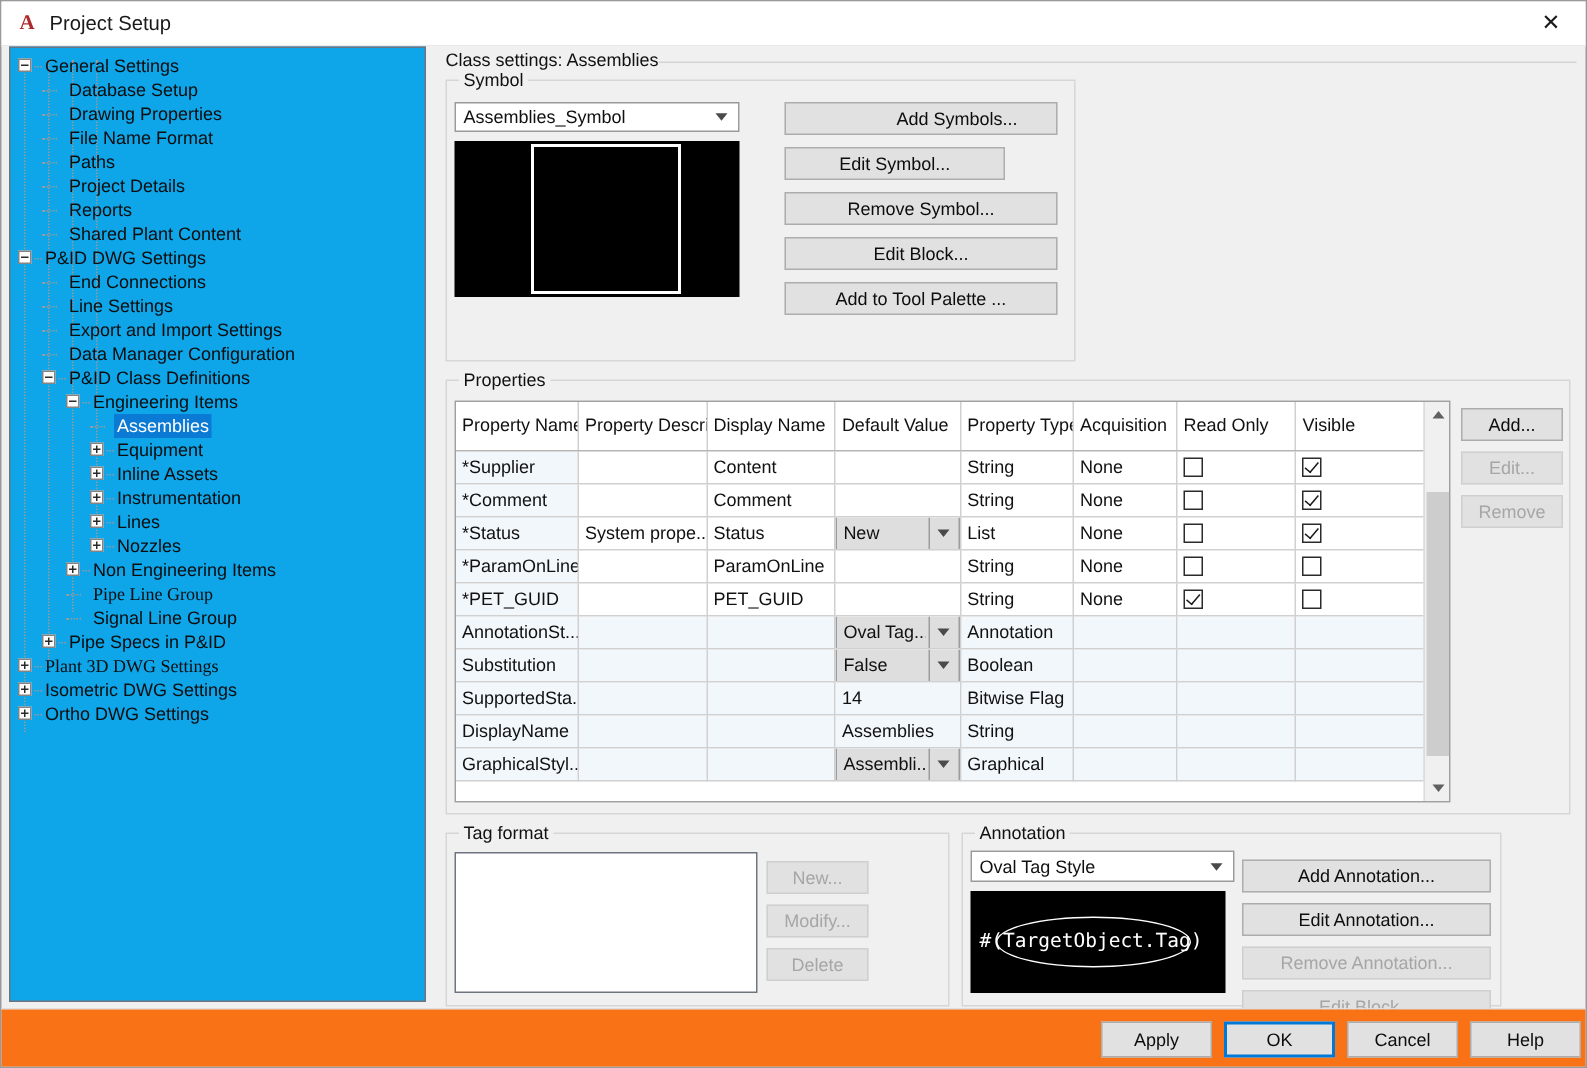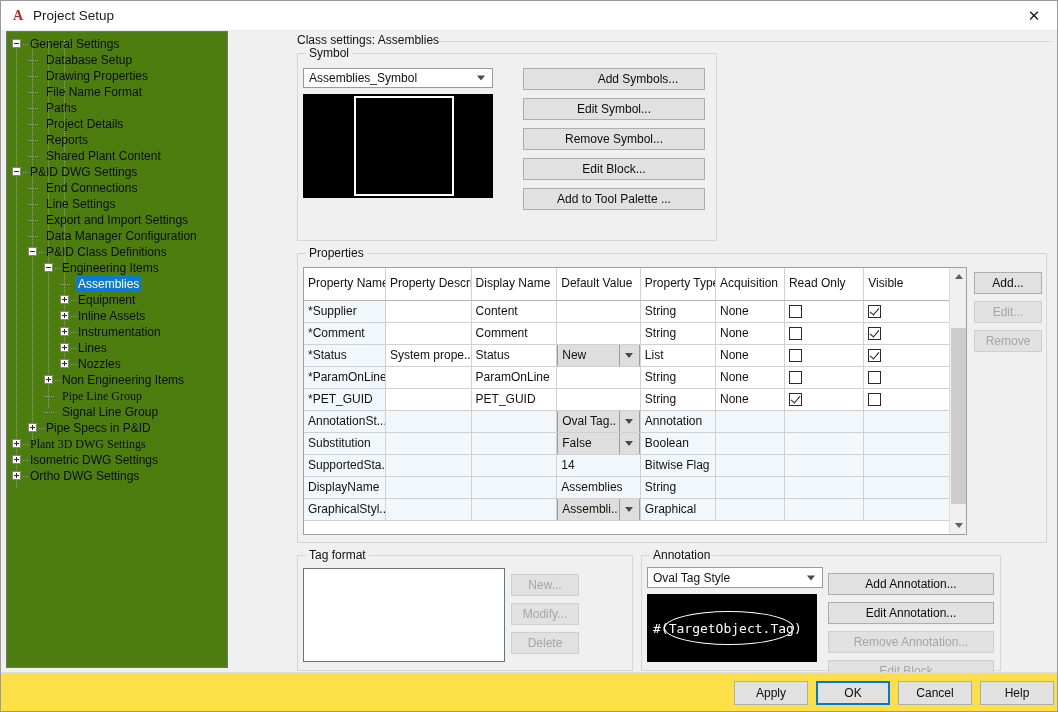--- a/index.html
+++ b/index.html
@@ -48,22 +48,22 @@
     line-height: 29px;
     text-align: center;
     font-size: 15px;
     color: #1a1a1a;
     cursor: pointer;
   }
 
   
   .tree-panel {
     position: absolute; left: 5px; top: 30px;
-    width: 222px; height: 637px;
-    background: #4d7c0f;
+    width: 278px; height: 637px;
+    background: #0ea5e9;
     border: 1px solid #6c7480;
     overflow: hidden;
   }
   .tree-inner { position: relative; padding: 4px 0 0 0; }
   .tnode {
     position: relative;
     height: 16px;
     line-height: 16px;
     white-space: nowrap;
     font-size: 12px;
@@ -319,21 +319,21 @@
 
   
   .footer-sep {
     position: absolute; left: 0; top: 671px;
     width: 1056px; height: 1px;
     background: #dfdfdf;
   }
   .footerbar {
     position: absolute; left: 0; top: 672px;
     width: 1056px; height: 38px;
-    background: #fde047;
+    background: #f97316;
   }
   .whitelist {
     position: absolute;
     background: #ffffff;
     border: 1px solid #6c7480;
   }
 </style>
 </head>
 <body>
 
@@ -492,21 +492,21 @@
         <span class="cval">Assemblies_Symbol</span>
         <span class="carrow"></span>
       </div>
 
       <div class="preview" style="left:5px; top:40px; width:190px; height:104px;">
         <div class="sq" style="left:51px; top:2px; width:100px; height:100px;"></div>
       </div>
 
       <div id="symbol-buttons">
           <button class="btn" style="left: 225px; top: 14px; width: 182px; height: 22px; padding-left: 48px;">Add Symbols...</button>
-          <button class="btn" style="left: 225px; top: 44px; width: 182px; height: 22px;">Edit Symbol...</button>
+          <button class="btn" style="left: 225px; top: 44px; width: 147px; height: 22px;">Edit Symbol...</button>
           <button class="btn" style="left: 225px; top: 74px; width: 182px; height: 22px;">Remove Symbol...</button>
           <button class="btn" style="left: 225px; top: 104px; width: 182px; height: 22px;">Edit Block...</button>
           <button class="btn" style="left: 225px; top: 134px; width: 182px; height: 22px;">Add to Tool Palette ...</button>
         </div>
     </div>
 
     <div class="grp" style="left:6px; top:222px; width:750px; height:290px;">
       <div class="grp-title">Properties</div>
 
       <div class="tablewrap" style="left:5px; top:13px; width:664px; height:268px;">

